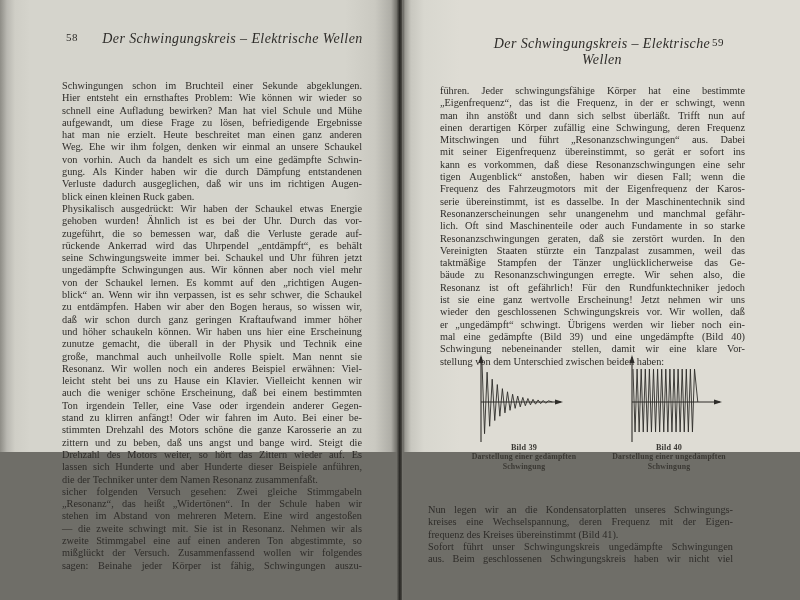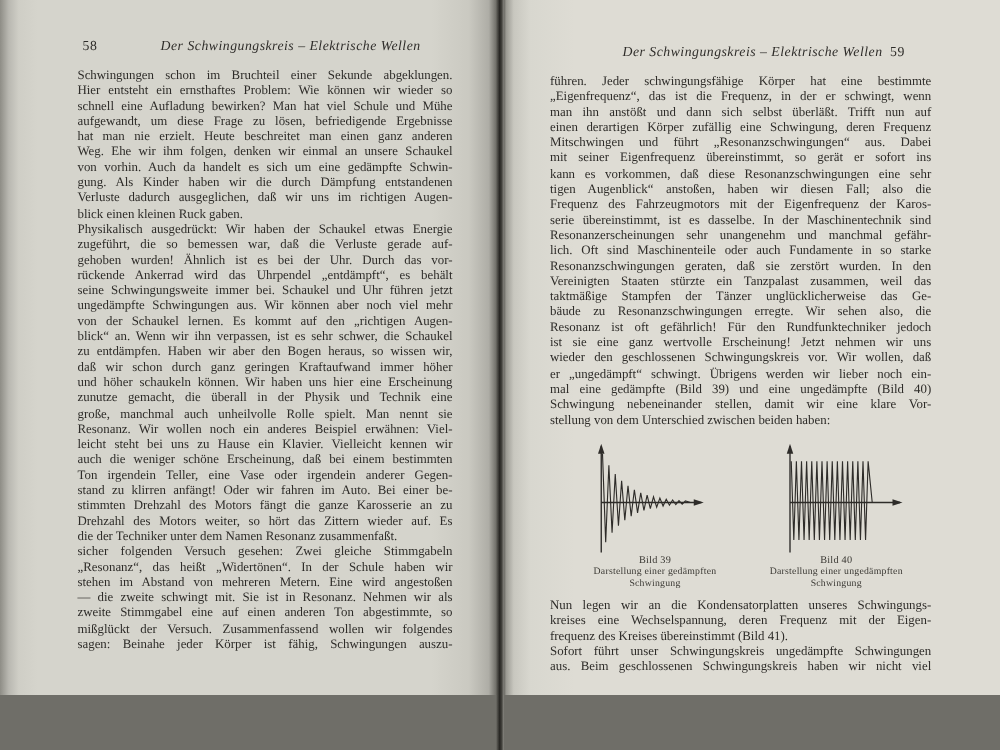--- a/index.html
+++ b/index.html
@@ -3,72 +3,72 @@
 <meta charset="utf-8">
 <style>
   html,body { margin:0; padding:0; }
   body {
     width:800px; height:600px;
     font-family:"Liberation Serif", serif;
     background:#6f6e68;
   }
   .scan { position:relative; width:800px; height:600px; overflow:hidden; }
 
-  .page { position:absolute; top:0; height:556px; }
+  .page { position:absolute; top:0; height:452px; }
   .page-left {
     left:0; width:400px;
     background:linear-gradient(90deg,
       #8e8d86 0px, #b9b8b1 7px, #cfcec6 15px, #d5d4cc 30px,
       #d5d4cc 345px, #cac9c1 375px, #aeada6 391px, #6f6e68 397px, #3a3934 400px);
   }
   .page-right {
     left:400px; width:400px;
     background:linear-gradient(90deg,
       #2f2e2a 0px, #4a4944 2px, #9b9a93 5px, #c8c7bf 11px,
       #d8d7cf 24px, #dedcd4 60px, #dedcd4 100%);
   }
   .gutter-line {
     position:absolute; left:397px; top:0; width:6px; height:600px;
     background:linear-gradient(90deg, #66655f, #262522 45%, #45443f 75%, #8a8983);
   }
 
   .pagenum { position:absolute; font-size:11px; color:#2e2c29; letter-spacing:0.5px; }
   .runtitle {
-    position:absolute; font-style:italic; font-size:11px; color:#2e2c29;
+    position:absolute; font-style:italic; font-size:14px; color:#2e2c29;
     letter-spacing:0.4px; text-align:center;
   }
   .pn-left  { left:66px;  top:31px; }
   .rt-left  { left:100px; top:31px; width:265px; }
   .rt-right { left:92px;  top:36px; width:220px; }
   .pn-right { left:312px; top:36px; }
 
-  .textcol { position:absolute; }
+  .textcol { position:absolute;margin-top:25px; }
   .col-left    { left:62px; top:55px;  width:300px; }
   .col-rtop    { left:40px; top:60px;  width:305px; }
-  .col-rbottom { left:40px; top:479px; width:305px; }
+  .col-rbottom { left:28px; top:479px; width:305px; }
 
   .tline {
     height:12.3px; line-height:12.3px; font-size:10.3px; color:#2e2c29;
     text-align:justify; text-align-last:justify; text-justify:inter-word;
     white-space:normal;
   }
   .tline.flush { text-align-last:left; }
 
   .figsvg { position:absolute; }
   #fig39svg { left:64px;  top:350px; }
   #fig40svg { left:214px; top:350px; }
 
   .caption {
     position:absolute; top:443px; text-align:center;
     font-size:7.8px; line-height:9.3px; color:#3a3833; letter-spacing:0.2px;
   }
   .cap39 { left:62px;  width:124px; }
   .cap40 { left:202px; width:134px; }
   .caption .cap-label { font-size:8.2px; }
-  .caption div { white-space:nowrap; }
+  .caption div { white-space:nowrap;font-weight:bold; }
 </style>
 </head>
 <body>
 
 <div class="scan">
 
   <div class="page page-left">
     <span class="pagenum pn-left">58</span>
     <span class="runtitle rt-left">Der Schwingungskreis – Elektrische Wellen</span>
     <div class="textcol col-left" id="left-lines">
@@ -76,39 +76,41 @@
         <div class="tline">Hier entsteht ein ernsthaftes Problem: Wie können wir wieder so</div>
         <div class="tline">schnell eine Aufladung bewirken? Man hat viel Schule und Mühe</div>
         <div class="tline">aufgewandt, um diese Frage zu lösen, befriedigende Ergebnisse</div>
         <div class="tline">hat man nie erzielt. Heute beschreitet man einen ganz anderen</div>
         <div class="tline">Weg. Ehe wir ihm folgen, denken wir einmal an unsere Schaukel</div>
         <div class="tline">von vorhin. Auch da handelt es sich um eine gedämpfte Schwin-</div>
         <div class="tline">gung. Als Kinder haben wir die durch Dämpfung entstandenen</div>
         <div class="tline">Verluste dadurch ausgeglichen, daß wir uns im richtigen Augen-</div>
         <div class="tline flush">blick einen kleinen Ruck gaben.</div>
         <div class="tline">Physikalisch ausgedrückt: Wir haben der Schaukel etwas Energie</div>
+        <div class="tline">gehoben wurden! Ähnlich ist es bei der Uhr. Durch das vor-</div>
         <div class="tline">zugeführt, die so bemessen war, daß die Verluste gerade auf-</div>
-        <div class="tline">gehoben wurden! Ähnlich ist es bei der Uhr. Durch das vor-</div>
         <div class="tline">rückende Ankerrad wird das Uhrpendel „entdämpft“, es behält</div>
         <div class="tline">seine Schwingungsweite immer bei. Schaukel und Uhr führen jetzt</div>
         <div class="tline">ungedämpfte Schwingungen aus. Wir können aber noch viel mehr</div>
         <div class="tline">von der Schaukel lernen. Es kommt auf den „richtigen Augen-</div>
         <div class="tline">blick“ an. Wenn wir ihn verpassen, ist es sehr schwer, die Schaukel</div>
         <div class="tline">zu entdämpfen. Haben wir aber den Bogen heraus, so wissen wir,</div>
         <div class="tline">daß wir schon durch ganz geringen Kraftaufwand immer höher</div>
         <div class="tline">und höher schaukeln können. Wir haben uns hier eine Erscheinung</div>
         <div class="tline">zunutze gemacht, die überall in der Physik und Technik eine</div>
         <div class="tline">große, manchmal auch unheilvolle Rolle spielt. Man nennt sie</div>
         <div class="tline">Resonanz. Wir wollen noch ein anderes Beispiel erwähnen: Viel-</div>
         <div class="tline">leicht steht bei uns zu Hause ein Klavier. Vielleicht kennen wir</div>
         <div class="tline">auch die weniger schöne Erscheinung, daß bei einem bestimmten</div>
         <div class="tline">Ton irgendein Teller, eine Vase oder irgendein anderer Gegen-</div>
         <div class="tline">stand zu klirren anfängt! Oder wir fahren im Auto. Bei einer be-</div>
-        <div class="tline">stimmten Drehzahl des Motors fängt die ganze Karosserie an zu</div>
+        <div class="tline">stimmten Drehzahl des Motors schöne die ganze Karosserie an zu</div>
+        <div class="tline">zittern und zu beben, daß uns angst und bange wird. Steigt die</div>
         <div class="tline">Drehzahl des Motors weiter, so hört das Zittern wieder auf. Es</div>
+        <div class="tline">lassen sich Hunderte und aber Hunderte dieser Beispiele anführen,</div>
         <div class="tline flush">die der Techniker unter dem Namen Resonanz zusammenfaßt.</div>
         <div class="tline">sicher folgenden Versuch gesehen: Zwei gleiche Stimmgabeln</div>
         <div class="tline">„Resonanz“, das heißt „Widertönen“. In der Schule haben wir</div>
         <div class="tline">stehen im Abstand von mehreren Metern. Eine wird angestoßen</div>
         <div class="tline">— die zweite schwingt mit. Sie ist in Resonanz. Nehmen wir als</div>
         <div class="tline">zweite Stimmgabel eine auf einen anderen Ton abgestimmte, so</div>
         <div class="tline">mißglückt der Versuch. Zusammenfassend wollen wir folgendes</div>
         <div class="tline">sagen: Beinahe jeder Körper ist fähig, Schwingungen auszu-</div>
       </div>
   </div>
@@ -118,21 +120,21 @@
     <span class="pagenum pn-right">59</span>
 
     <div class="textcol col-rtop" id="right-lines-top">
         <div class="tline">führen. Jeder schwingungsfähige Körper hat eine bestimmte</div>
         <div class="tline">„Eigenfrequenz“, das ist die Frequenz, in der er schwingt, wenn</div>
         <div class="tline">man ihn anstößt und dann sich selbst überläßt. Trifft nun auf</div>
         <div class="tline">einen derartigen Körper zufällig eine Schwingung, deren Frequenz</div>
         <div class="tline">Mitschwingen und führt „Resonanzschwingungen“ aus. Dabei</div>
         <div class="tline">mit seiner Eigenfrequenz übereinstimmt, so gerät er sofort ins</div>
         <div class="tline">kann es vorkommen, daß diese Resonanzschwingungen eine sehr</div>
-        <div class="tline">tigen Augenblick“ anstoßen, haben wir diesen Fall; also die</div>
+        <div class="tline">tigen Augenblick“ anstoßen, haben wir diesen Fall; wenn die</div>
         <div class="tline">Frequenz des Fahrzeugmotors mit der Eigenfrequenz der Karos-</div>
         <div class="tline">serie übereinstimmt, ist es dasselbe. In der Maschinentechnik sind</div>
         <div class="tline">Resonanzerscheinungen sehr unangenehm und manchmal gefähr-</div>
         <div class="tline">lich. Oft sind Maschinenteile oder auch Fundamente in so starke</div>
         <div class="tline">Resonanzschwingungen geraten, daß sie zerstört wurden. In den</div>
         <div class="tline">Vereinigten Staaten stürzte ein Tanzpalast zusammen, weil das</div>
         <div class="tline">taktmäßige Stampfen der Tänzer unglücklicherweise das Ge-</div>
         <div class="tline">bäude zu Resonanzschwingungen erregte. Wir sehen also, die</div>
         <div class="tline">Resonanz ist oft gefährlich! Für den Rundfunktechniker jedoch</div>
         <div class="tline">ist sie eine ganz wertvolle Erscheinung! Jetzt nehmen wir uns</div>

